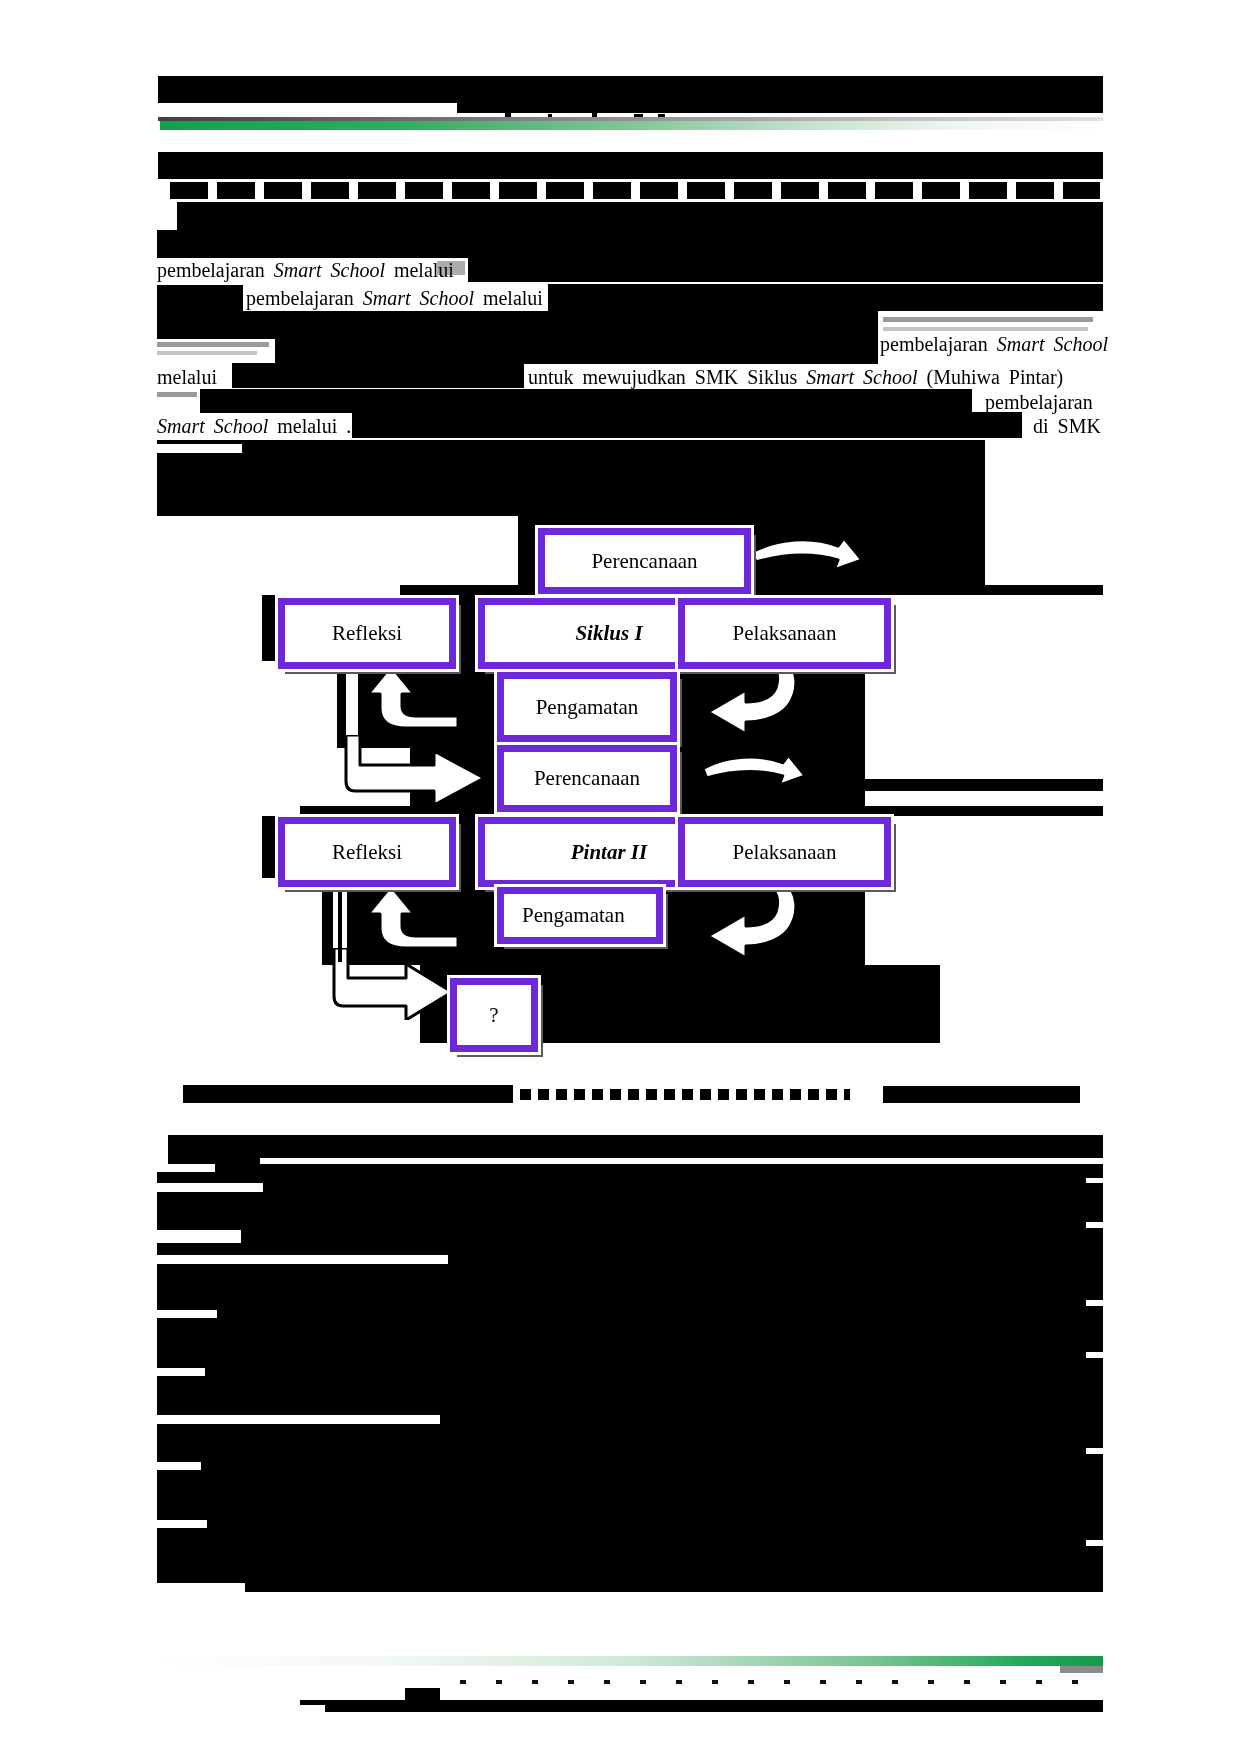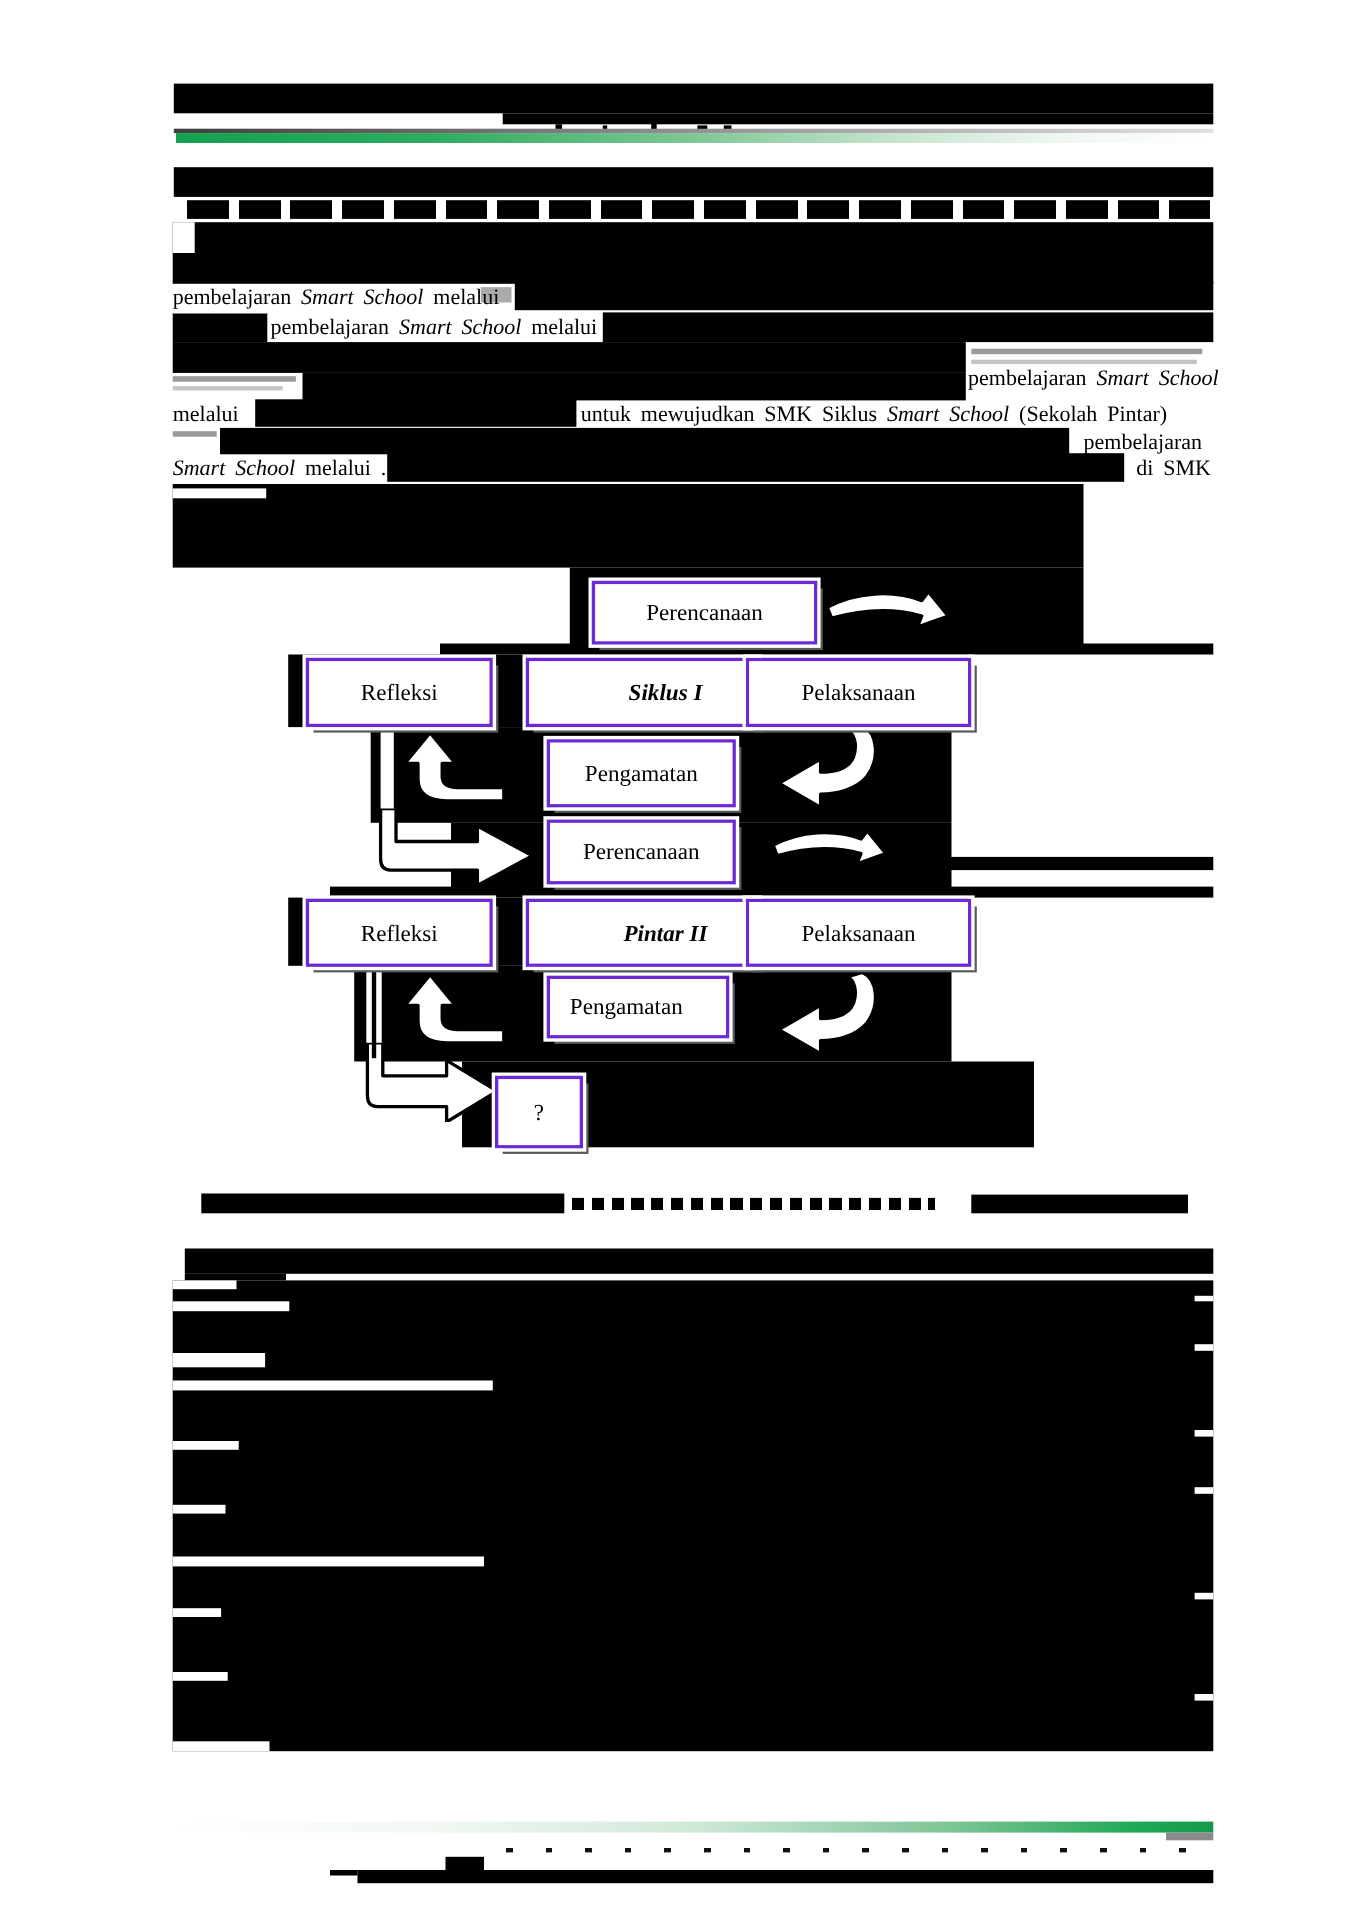--- a/index.html
+++ b/index.html
@@ -10,21 +10,21 @@
   .gray{position:absolute;background:#9a9a9a;}
   .wh{position:absolute;background:#fff;z-index:4;}
   .ptext{position:absolute;font-size:20px;color:#000;white-space:nowrap;word-spacing:4px;z-index:3;}
   .ptext .it{font-style:italic;}
   .dash{position:absolute;background:repeating-linear-gradient(90deg,#000 0 38px,#fff 38px 47px);}
   .capdash{position:absolute;background:repeating-linear-gradient(90deg,#000 0 11px,#fff 11px 18px);}
   .fdash{position:absolute;background:repeating-linear-gradient(90deg,#111 0 6px,transparent 6px 36px);}
   .grad-top{position:absolute;background:linear-gradient(90deg,#12A150 0%,#2FAC5F 25%,#7FC796 50%,#C8E5D1 70%,#EFF7F1 85%,#FFFFFF 100%);}
   .grad-edge{position:absolute;background:linear-gradient(90deg,#3f3f3f 0%,#8a8a8a 45%,#e0e0e0 100%);}
   .grad-bottom{position:absolute;background:linear-gradient(90deg,#FFFFFF 0%,#F2F8F3 25%,#CFE9D8 50%,#7CC494 75%,#21A957 92%,#159A4A 100%);}
-  .dbox{position:absolute;background:#fff;border:3px solid #6d28d9;outline:3px solid #fff;
+  .dbox{position:absolute;background:#fff;border:7px solid #6d28d9;outline:3px solid #fff;
         box-shadow:6px 6px 0 -1px #5a5a5a;display:flex;align-items:center;justify-content:center;
         font-size:21px;color:#000;z-index:6;}
   .dbox.cycle{font-weight:bold;font-style:italic;padding-left:42px;}
   .dbox.left-text{justify-content:flex-start;padding-left:18px;box-sizing:border-box;}
   .arrow{position:absolute;z-index:5;}
   .conn{position:absolute;background:#fff;z-index:5;}
   .conn-inner{position:absolute;background:#000;z-index:6;}
 </style>
 </head>
 <body>
@@ -57,21 +57,21 @@
   <div class="gray" style="left:883px;top:317px;width:210px;height:5px"></div>
   <div class="gray" style="left:883px;top:327px;width:205px;height:4px;background:#c4c4c4"></div>
 
   <div class="gray" style="left:157px;top:342px;width:112px;height:5px"></div>
   <div class="gray" style="left:157px;top:351px;width:100px;height:4px;background:#c4c4c4"></div>
   <div class="rx" style="left:275px;top:339px;width:603px;height:25px"></div>
   <div class="ptext" style="left:880px;top:333px"><span>pembelajaran </span><span class="it">Smart School</span></div>
 
   <div class="ptext" style="left:157px;top:366px"><span>melalui </span></div>
   <div class="rx" style="left:232px;top:363px;width:292px;height:25px"></div>
-  <div class="ptext" style="left:528px;top:366px"><span>untuk mewujudkan SMK Siklus </span><span class="it">Smart School</span><span> (Sekolah Pintar)</span></div>
+  <div class="ptext" style="left:528px;top:366px"><span>untuk mewujudkan SMK Siklus </span><span class="it">Smart School</span><span> (Muhiwa Pintar)</span></div>
 
   <div class="gray" style="left:157px;top:392px;width:40px;height:5px"></div>
   <div class="rx" style="left:200px;top:389px;width:772px;height:24px"></div>
   <div class="ptext" style="left:985px;top:391px"><span>pembelajaran</span></div>
 
   <div class="ptext" style="left:157px;top:415px"><span class="it">Smart School</span><span> melalui .</span></div>
   <div class="rx" style="left:352px;top:412px;width:670px;height:26px"></div>
   <div class="ptext" style="left:1033px;top:415px"><span>di SMK</span></div>
 
   <div class="rx" style="left:157px;top:440px;width:828px;height:76px"></div>

